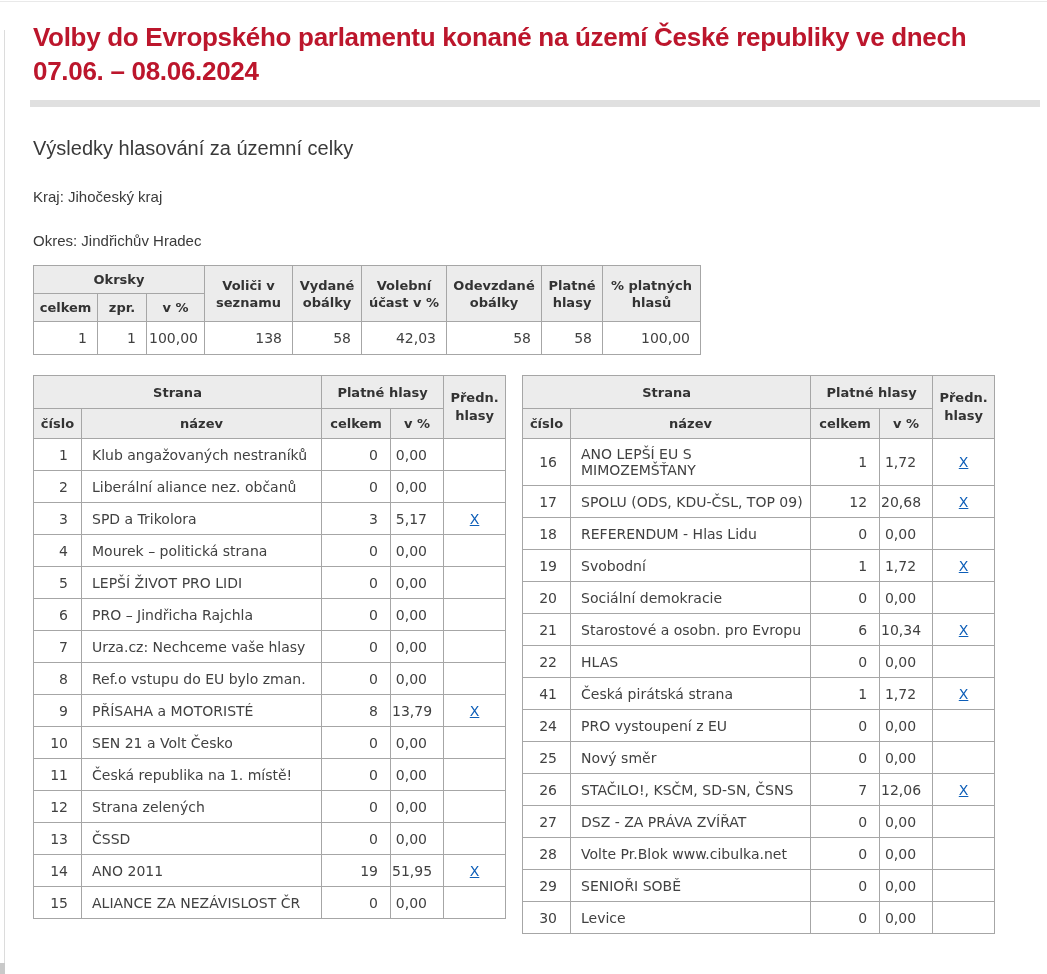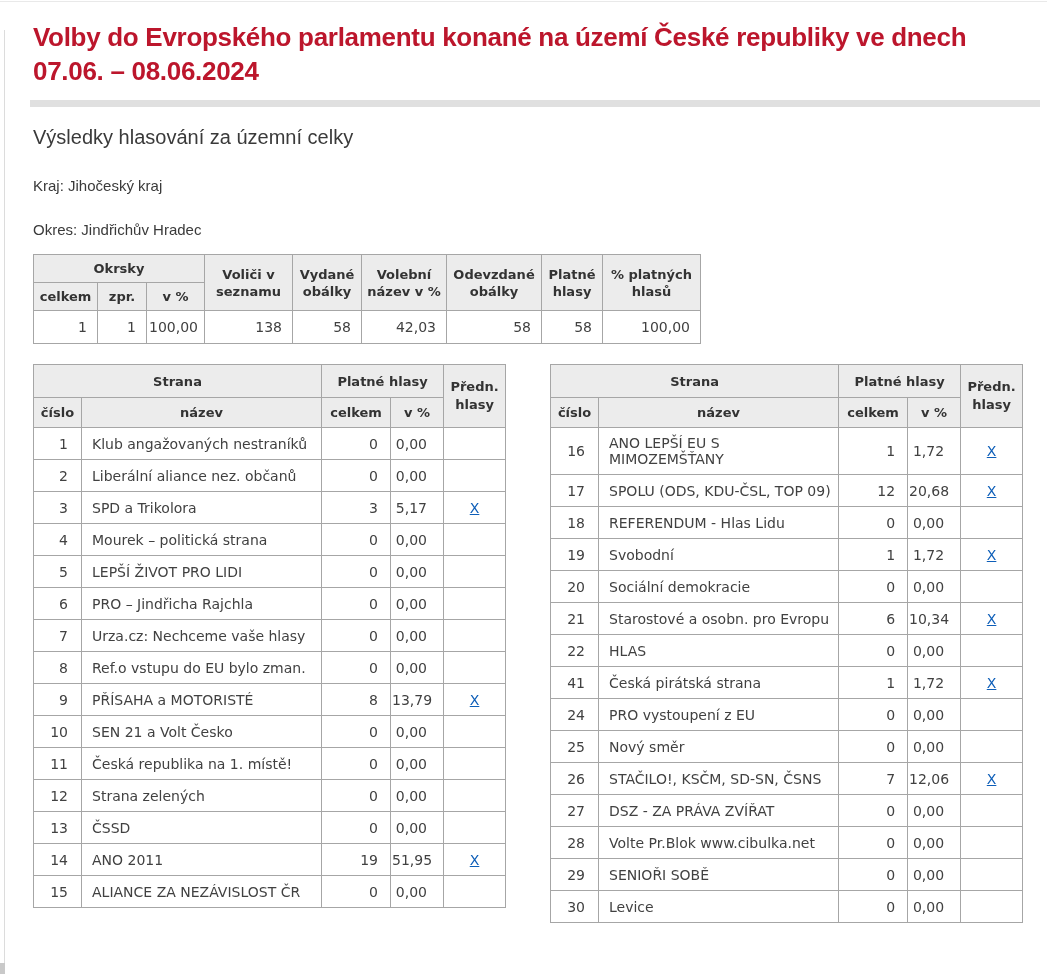--- a/index.html
+++ b/index.html
@@ -27,21 +27,21 @@
     color: #bc162c;
     max-width: 990px;
   }
   .divider {
     margin: 12px 0 0 -3px;
     width: 1010px;
     height: 7px;
     background: #e0e0e0;
   }
   h2.section-title {
-    margin: 17px 0 0 0;
+    margin: 28px 0 0 0;
     font-size: 20px;
     line-height: 26px;
     font-weight: normal;
     color: #3a3a3a;
   }
   .region-line {
     margin: 27px 0 0 0;
     font-size: 15px;
     line-height: 17px;
     color: #3a3a3a;
@@ -66,21 +66,21 @@
     color: #414141;
     background: #ffffff;
     vertical-align: middle;
   }
 
   .summary-table { width: 667px; margin-top: 16px; border-radius: 32px; }
   .summary-table td { text-align: right; padding: 8px 10px 8px 2px; height: 16px; }
   .summary-table tr.hdr1 th { height: 19px; }
   .summary-table tr.hdr2 th { height: 19px; }
 
-  .tables-row { display: flex; gap: 44px; margin-top: 20px; align-items: flex-start; }
+  .tables-row { display: flex; gap: 16px; margin-top: 20px; align-items: flex-start; }
   .party-table { width: 472px; }
   .party-table tr.hdr1 th { height: 24px; }
   .party-table tr.hdr2 th { height: 21px; }
   .party-table td { padding-top: 7px; padding-bottom: 7px; height: 17px; }
   .party-table td.c-num   { text-align: right; padding-right: 13px; }
   .party-table td.c-name  { text-align: left;  padding-left: 10px; }
   .party-table td.c-total { text-align: right; padding-right: 12px; }
   .party-table td.c-pct   { text-align: right; padding-right: 16px; }
   .party-table td.c-pref  { text-align: center; }
   th.predn { line-height: 18px; }
@@ -128,21 +128,21 @@
         <col style="width:85px">
       <col style="width:95px">
         <col style="width:61px">
         <col style="width:98px">
     </colgroup>
     <tbody>
         <tr class="hdr1">
       <th colspan="3">Okrsky</th>
       <th rowspan="2">Voliči v seznamu</th>
       <th rowspan="2">Vydané obálky</th>
-      <th rowspan="2">Volební název v %</th>
+      <th rowspan="2">Volební účast v %</th>
       <th rowspan="2">Odevzdané obálky</th>
       <th rowspan="2">Platné hlasy</th>
       <th rowspan="2">% platných hlasů</th>
     </tr>
     <tr class="hdr2">
       <th>celkem</th>
       <th>zpr.</th>
       <th>v %</th>
     </tr>
     <tr>

